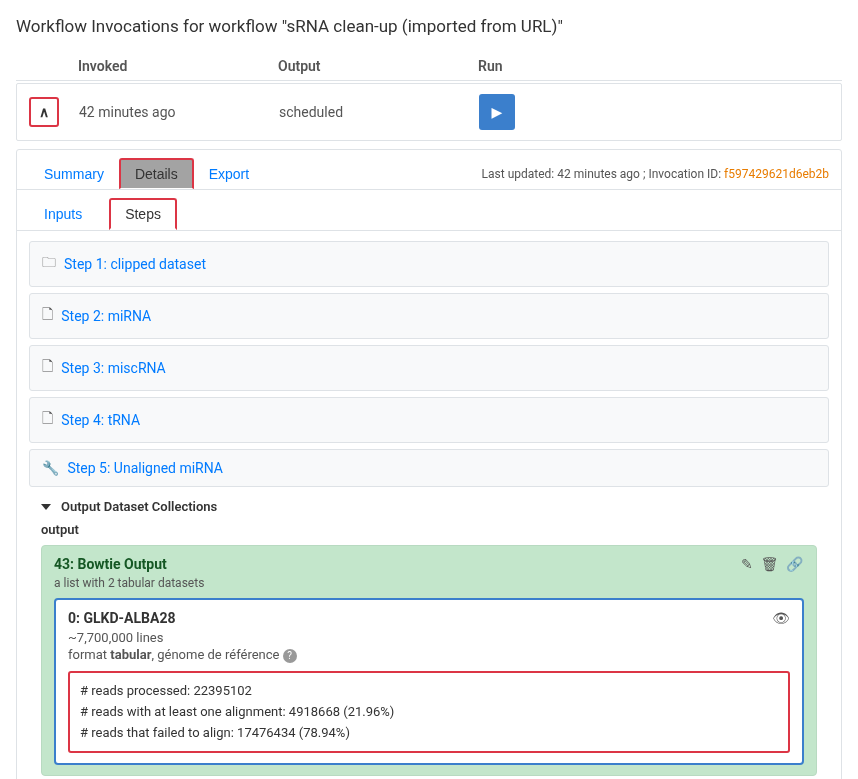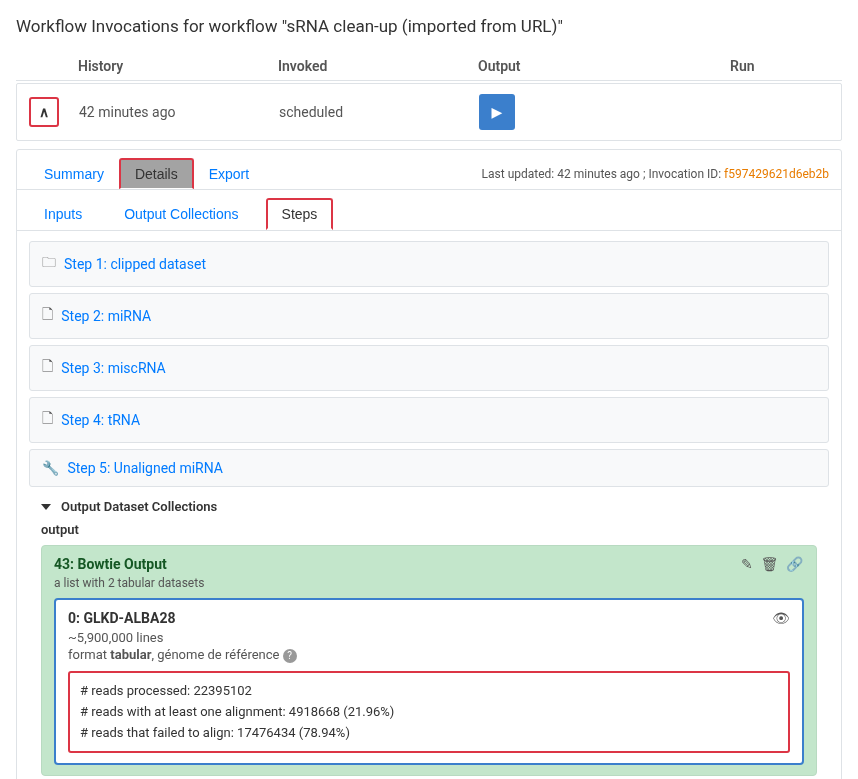--- a/index.html
+++ b/index.html
@@ -272,21 +272,20 @@
       margin-right: 4px;
     }
   </style>
 </head>
 <body>
 
 <h1 class="page-title">Workflow Invocations for workflow "sRNA clean-up (imported from URL)"</h1>
 
 <div class="table-header">
   <div></div>
-  <div>History</div>
   <div>Invoked</div>
   <div>Output</div>
   <div>Run</div>
 </div>
 
 <div class="invocation-row">
   <div>
     <button class="collapse-btn">
       <span class="chevron-up">∧</span>
     </button>
@@ -308,21 +307,20 @@
       <button class="tab active">Details</button>
       <button class="tab plain">Export</button>
     </div>
     <div class="last-updated">
       <span>Last updated: 42 minutes ago ; Invocation ID: </span><span class="invocation-id">f597429621d6eb2b</span>
     </div>
   </div>
 
   <div class="sub-tabs-row">
     <button class="sub-tab">Inputs</button>
-    <button class="sub-tab">Output Collections</button>
     <button class="sub-tab active">Steps</button>
   </div>
 
   <div class="steps-content">
 
     <div class="step-item">
       <span class="step-icon">🗀</span>
       <a class="step-link">Step 1: clipped dataset</a>
     </div>
 
@@ -362,21 +360,21 @@
             <span style="cursor:pointer;">🔗</span>
           </div>
         </div>
         <div class="collection-meta">a list with 2 tabular datasets</div>
 
         <div class="dataset-card">
           <div class="dataset-header">
             <span class="dataset-title">0: GLKD-ALBA28</span>
             <span class="eye-icon">👁</span>
           </div>
-          <div class="dataset-lines">~5,900,000 lines</div>
+          <div class="dataset-lines">~7,700,000 lines</div>
           <div class="dataset-format">
             format <strong>tabular</strong>,&nbsp;<span>génome de référence</span> <span class="help-icon">?</span>
           </div>
 
           <div class="stats-box">
             <div class="stat-line"># reads processed: 22395102</div>
             <div class="stat-line"># reads with at least one alignment: 4918668 (21.96%)</div>
             <div class="stat-line"># reads that failed to align: 17476434 (78.94%)</div>
           </div>
         </div>

